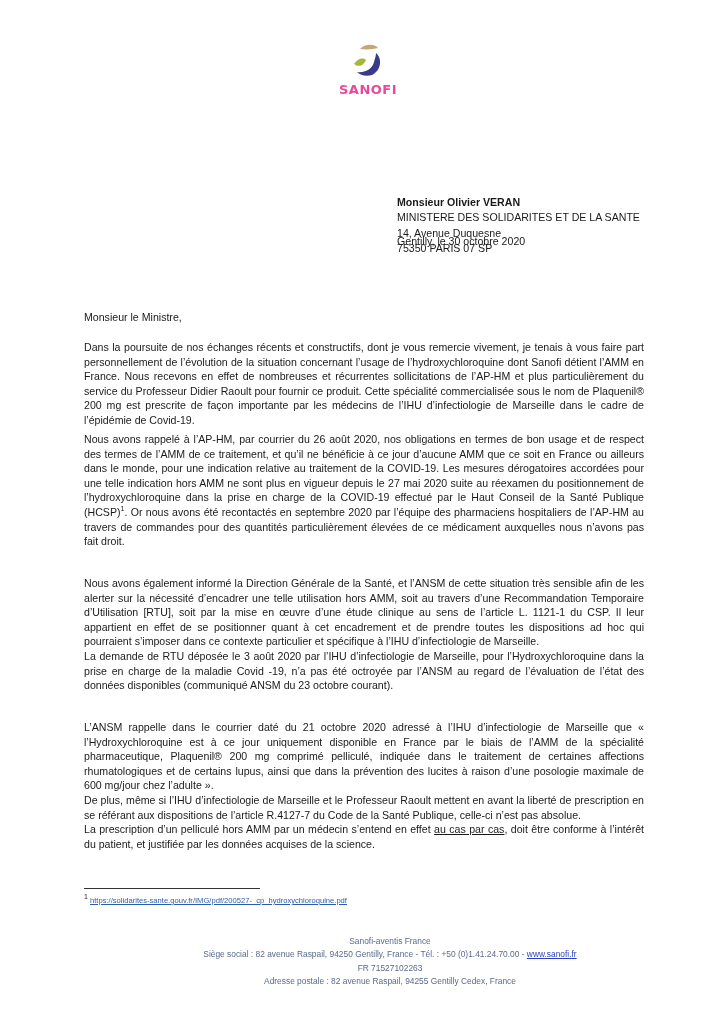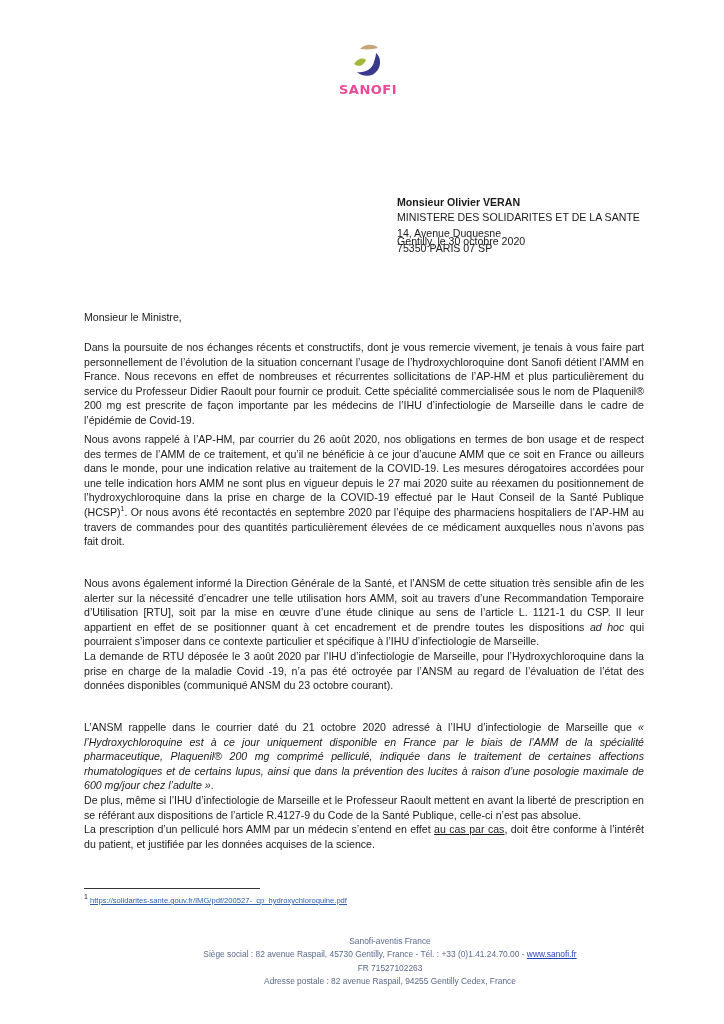--- a/index.html
+++ b/index.html
@@ -14,21 +14,21 @@
   .date { position: absolute; left: 397px; top: 235px; font-size: 10.6px; }
   .salutation { position: absolute; left: 84px; top: 279px; font-size: 10.6px; margin-top: 32px; }
   .body { position: absolute; left: 84px; width: 560px; font-size: 10.6px; line-height: 14.6px;
           text-align: justify; }
   .body p { margin: 0; }
   .p1 { top: 320px; margin-top: 20px; }
   .p2 { top: 432px; }
   .p3 { top: 576px; }
   .p4 { top: 720px; }
   .p5 { top: 793px; }
-  .it { font-style: italic; }
+  .it { }
   .u { text-decoration: underline; }
   sup { font-size: 7px; line-height: 0; }
   .fn-rule { position: absolute; left: 84px; top: 888px; width: 176px; height: 1px; background: #333; }
   .footnote { position: absolute; left: 84px; top: 896px; font-size: 7.6px; }
   .footnote a { color: #2a5db0; text-decoration: underline; }
   .footer { position: absolute; left: 0; width: 724px; top: 935px; text-align: center;
             font-size: 8.4px; line-height: 13.4px; color: #5b6a8a; padding-left: 28px; }
   .footer a { color: #2a3fc0; text-decoration: underline; }
 </style>
 </head>
@@ -65,28 +65,28 @@
 <div class="body p3">
   <p><span>Nous avons également informé la Direction Générale de la Santé, et l’ANSM de cette situation très sensible afin de les alerter sur la nécessité d’encadrer une telle utilisation hors AMM, soit au travers d’une Recommandation Temporaire d’Utilisation [RTU], soit par la mise en œuvre d’une étude clinique au sens de l’article L. 1121-1 du CSP. Il leur appartient en effet de se positionner quant à cet encadrement et de prendre toutes les dispositions </span><span class="it">ad hoc</span><span> qui pourraient s’imposer dans ce contexte particulier et spécifique à l’IHU d’infectiologie de Marseille.</span></p>
   <p>La demande de RTU déposée le 3 août 2020 par l’IHU d’infectiologie de Marseille, pour l’Hydroxychloroquine dans la prise en charge de la maladie Covid -19, n’a pas été octroyée par l’ANSM au regard de l’évaluation de l’état des données disponibles (communiqué ANSM du 23 octobre courant).</p>
 </div>
 
 <div class="body p4">
   <p><span>L’ANSM rappelle dans le courrier daté du 21 octobre 2020 adressé à l’IHU d’infectiologie de Marseille que </span><span class="it">« l’Hydroxychloroquine est à ce jour uniquement disponible en France par le biais de l’AMM de la spécialité pharmaceutique, Plaquenil® 200 mg comprimé pelliculé, indiquée dans le traitement de certaines affections rhumatologiques et de certains lupus, ainsi que dans la prévention des lucites à raison d’une posologie maximale de 600 mg/jour chez l’adulte »</span><span>.</span></p>
 </div>
 
 <div class="body p5">
-  <p>De plus, même si l’IHU d’infectiologie de Marseille et le Professeur Raoult mettent en avant la liberté de prescription en se référant aux dispositions de l’article R.4127-9 du Code de la Santé Publique, celle-ci n’est pas absolue.</p>
+  <p>De plus, même si l’IHU d’infectiologie de Marseille et le Professeur Raoult mettent en avant la liberté de prescription en se référant aux dispositions de l’article R.4127-7 du Code de la Santé Publique, celle-ci n’est pas absolue.</p>
   <p><span>La prescription d’un pelliculé hors AMM par un médecin s’entend en effet </span><span class="u">au cas par cas</span><span>, doit être conforme à l’intérêt du patient, et justifiée par les données acquises de la science.</span></p>
 </div>
 
 <div class="fn-rule"></div>
 <div class="footnote">
   <sup>1</sup>
   <a>https://solidarites-sante.gouv.fr/IMG/pdf/200527-_cp_hydroxychloroquine.pdf</a>
 </div>
 
 <div class="footer">
   <div>Sanofi-aventis France</div>
-  <div><span>Siège social : 82 avenue Raspail, 45730 Gentilly, France - Tél. : +33 (0)1.41.24.70.00 - </span><a>www.sanofi.fr</a></div>
+  <div><span>Siège social : 82 avenue Raspail, 94250 Gentilly, France - Tél. : +50 (0)1.41.24.70.00 - </span><a>www.sanofi.fr</a></div>
   <div>FR 71527102263</div>
   <div>Adresse postale : 82 avenue Raspail, 94255 Gentilly Cedex, France</div>
 </div>
 
 </body></html>

